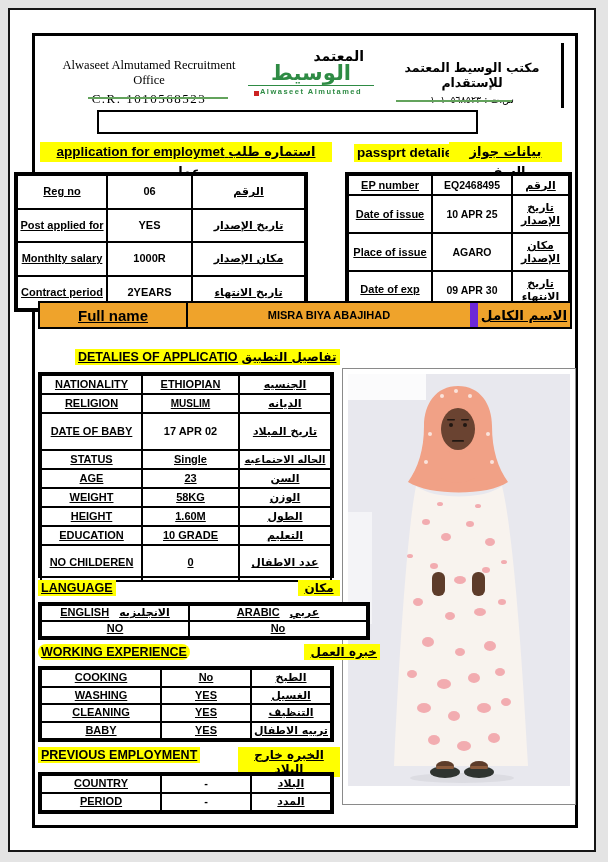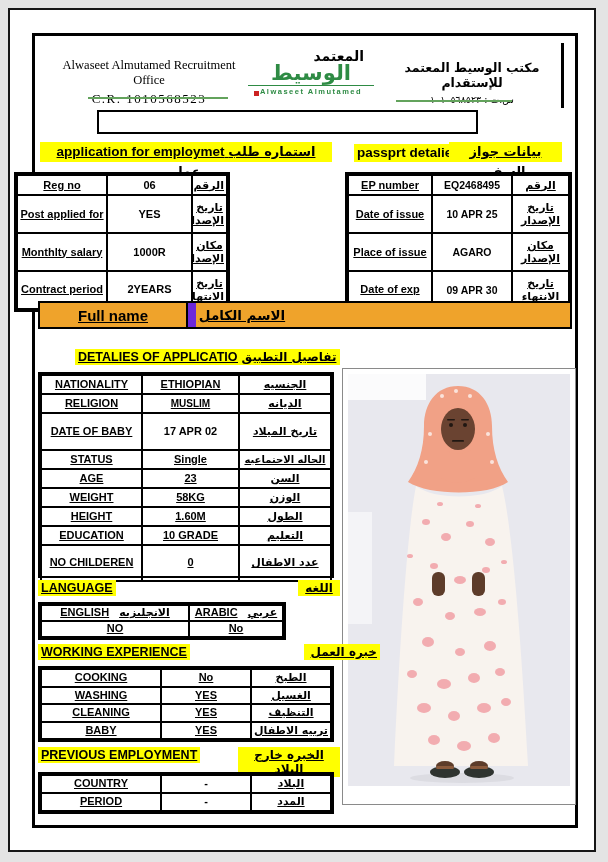--- a/index.html
+++ b/index.html
@@ -41,49 +41,49 @@
   .title-pass-ar{position:absolute;left:449px;top:142px;width:113px;height:20px;line-height:20px;
                  direction:rtl;text-align:center;font-weight:bold;font-size:13px;
                  text-decoration:underline;font-family:"DejaVu Sans",sans-serif;}
   
   .tbl{position:absolute;border:2px solid #000;background:#fff;box-sizing:border-box;}
   .tbl table{border-collapse:collapse;width:100%;height:100%;table-layout:fixed;}
   .tbl td{border:2px solid #000;font-size:11px;font-weight:bold;text-align:center;
           vertical-align:middle;padding:0 2px;line-height:1.2;overflow:hidden;}
   .tbl .ar{direction:rtl;font-family:"DejaVu Sans",sans-serif;font-size:11px;}
   .u{text-decoration:underline;}
-  .tbl-reg{left:14px;top:172px;width:216px;height:140px;}
+  .tbl-reg{left:14px;top:172px;width:294px;height:140px;}
   .tbl-pass{left:345px;top:172px;width:227px;height:140px;}
   
   .row-name{position:absolute;left:38px;top:301px;width:534px;height:28px;background:#efa32b;
             border:2px solid #000;box-sizing:border-box;display:flex;align-items:stretch;}
   .row-name .c1{width:146px;border-right:2px solid #000;display:flex;align-items:center;
                 justify-content:center;font-size:15px;font-weight:bold;text-decoration:underline;}
   .row-name .c2{flex:1;display:flex;align-items:center;justify-content:center;font-size:11px;
                 font-weight:bold;}
   .row-name .c3{width:92px;border-left:8px solid #6d28d9;display:flex;align-items:center;
                 justify-content:center;direction:rtl;font-weight:bold;font-size:13.5px;
                 text-decoration:underline;font-family:"DejaVu Sans",sans-serif;}
   
   .seclab{position:absolute;font-size:12.5px;font-weight:bold;text-decoration:underline;
           padding:1px 3px;}
   .seclab.ar{direction:rtl;font-family:"DejaVu Sans",sans-serif;font-size:12px;}
   .lbl-details{left:38px;top:349px;margin-left:37px;}
   .lbl-details-ar{left:238px;top:349px;width:96px;text-align:center;}
   .lbl-lang{left:38px;top:580px;}
   .lbl-lang-ar{left:298px;top:580px;width:36px;text-align:center;}
-  .lbl-work{left:38px;top:644px;}
+  .lbl-work{left:38px;top:644px;border-radius:8px;}
   .lbl-work-ar{left:264px;top:644px;width:70px;text-align:right;margin-left:40px;}
   .lbl-prev{left:38px;top:747px;}
   .lbl-prev-ar{left:238px;top:747px;width:96px;text-align:center;}
   .tbl-details{left:38px;top:372px;width:296px;height:206px;}
   .tbl-details tr{height:19px;margin-top:20px;}
   .tbl-details tr:nth-child(3){height:37px;}
   .tbl-details tr:nth-child(9){height:36px;}
-  .tbl-lang{left:38px;top:602px;width:248px;height:38px;}
+  .tbl-lang{left:38px;top:602px;width:332px;height:38px;}
   .langhead{display:flex;justify-content:center;gap:10px;}
   .tbl-work{left:38px;top:666px;width:296px;height:76px;}
   .tbl-prev{left:38px;top:772px;width:296px;height:42px;}
   .dash{text-align:right;font-size:9px;padding-right:8px;}
   
   .photo{position:absolute;left:342px;top:368px;width:234px;height:437px;border:1px solid #8a8a8a;
          box-sizing:border-box;background:#fff;}
   .photo svg{display:block;margin:5px auto 0 auto;}
 </style>
 </head>
@@ -181,20 +181,21 @@
         <td class="u">Date of exp</td>
         <td style="font-size:10.5px">09 APR 30</td>
         <td class="ar u">تاريخ الانتهاء</td>
       </tr>
     </tbody>
       </table>
   </div>
 
   <div class="row-name">
     <div class="c1">Full name</div>
+    <div class="c2">MISRA BIYA ABAJIHAD</div>
     <div class="c3">الاسم الكامل</div>
   </div>
 
   <div class="seclab yellow lbl-details">DETALIES OF APPLICATION</div>
   <div class="seclab ar yellow lbl-details-ar">تفاصيل التطبيق</div>
 
   <div class="tbl tbl-details">
     <table>
       <colgroup>
           <col style="width:101px">
@@ -321,21 +322,21 @@
       <ellipse cx="97" cy="392" rx="9" ry="5" fill="#5d3c2a"></ellipse>
       <ellipse cx="131" cy="392" rx="9" ry="5" fill="#5d3c2a"></ellipse>
       <ellipse cx="97" cy="398" rx="15" ry="6" fill="#2f3430"></ellipse>
       <ellipse cx="131" cy="398" rx="15" ry="6" fill="#2f3430"></ellipse>
       <rect x="88" y="392" width="18" height="3" rx="1.5" fill="#8b5a3c"></rect>
       <rect x="122" y="392" width="18" height="3" rx="1.5" fill="#8b5a3c"></rect>
     </svg>
   </div>
 
   <div class="seclab yellow lbl-lang">LANGUAGE</div>
-  <div class="seclab ar yellow lbl-lang-ar">اللغه</div>
+  <div class="seclab ar yellow lbl-lang-ar">مكان</div>
 
   <div class="tbl tbl-lang">
     <table>
       <colgroup>
           <col style="width:148px">
           <col>
         </colgroup>
       <tbody>
           <tr>
         <td>

